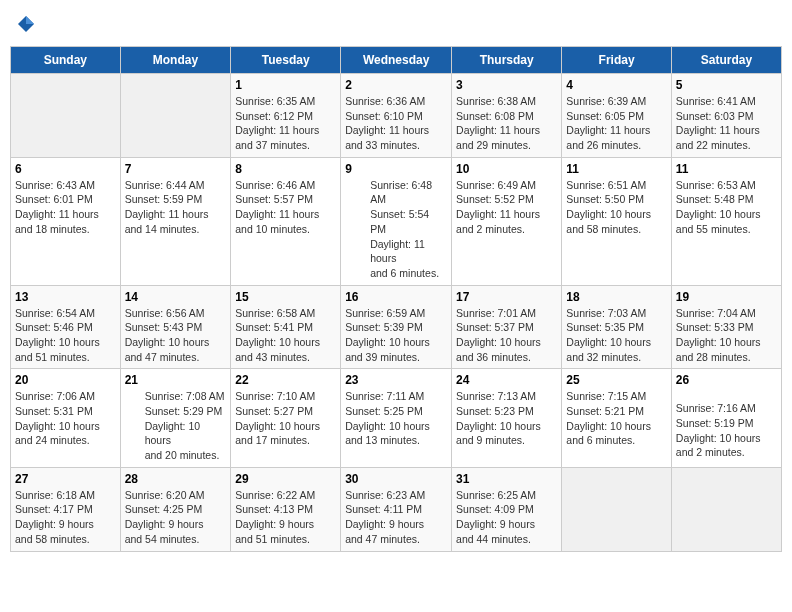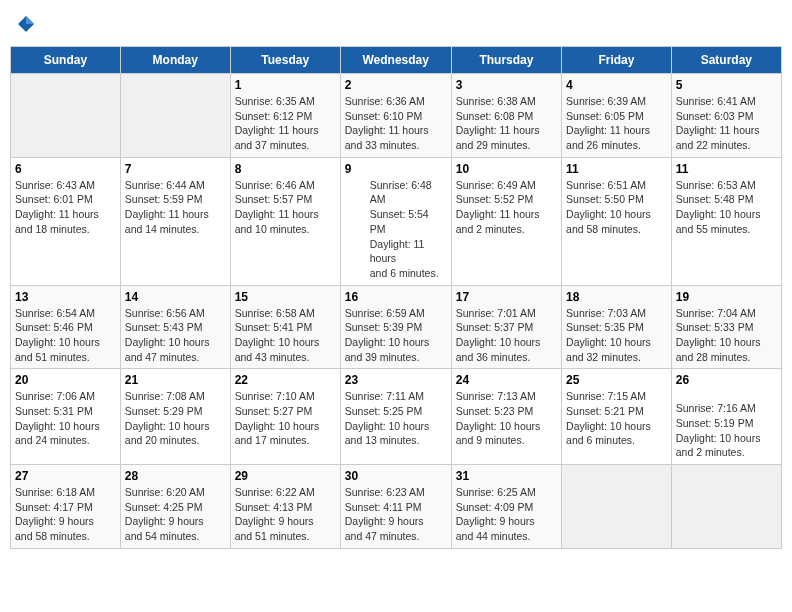--- a/index.html
+++ b/index.html
@@ -272,21 +272,21 @@
       <tr>
         <td>
           <span class="day-num">20</span>
           <div class="day-info" style="white-space: pre-line;">Sunrise: 7:06 AM
 Sunset: 5:31 PM
 Daylight: 10 hours
 and 24 minutes.</div>
         </td>
         <td>
           <span class="day-num">21</span>
-          <div class="day-info" style="white-space: pre-line;">Sunrise: 7:08 AM
+          <div class="day-info" style="white-space: pre-line; margin-left: 20px;">Sunrise: 7:08 AM
 Sunset: 5:29 PM
 Daylight: 10 hours
 and 20 minutes.</div>
         </td>
         <td>
           <span class="day-num">22</span>
           <div class="day-info" style="white-space: pre-line;">Sunrise: 7:10 AM
 Sunset: 5:27 PM
 Daylight: 10 hours
 and 17 minutes.</div>

